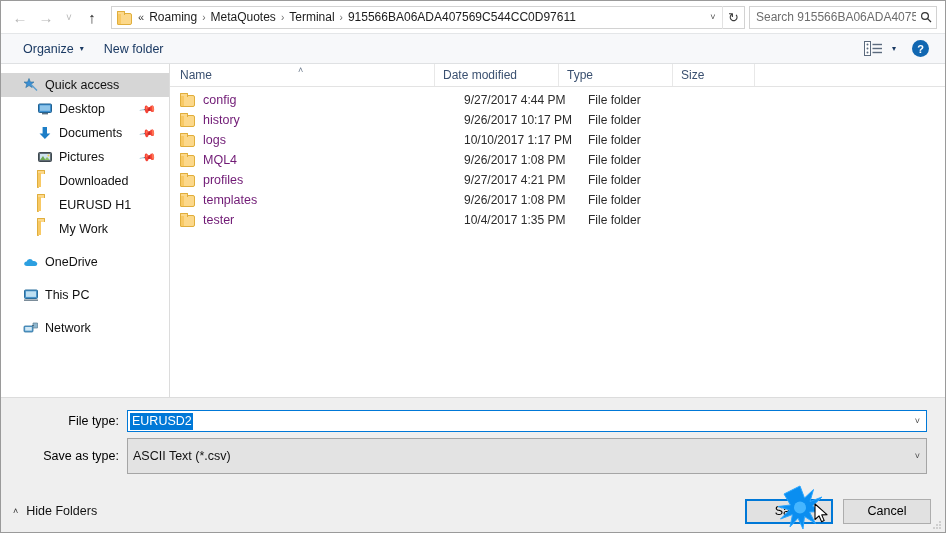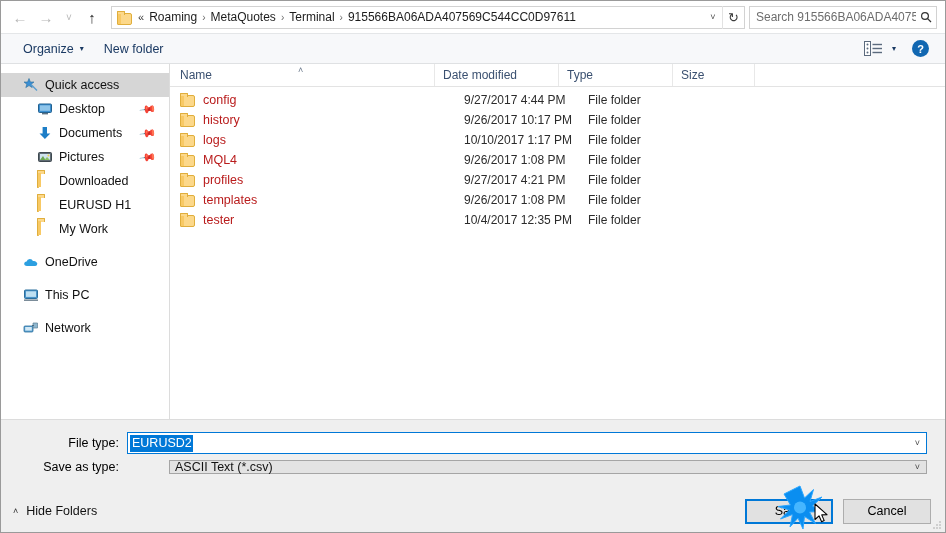--- a/index.html
+++ b/index.html
@@ -301,21 +301,21 @@
   .row {
     height: 20px;
     display: flex;
     align-items: center;
   }
   .cell-name {
     width: 264px; flex: 0 0 264px;
     display: flex; align-items: flex-start;
     padding-left: 10px;
     font-size: 12.5px;
-    color: #b91c1c;
+    color: #701a75;
   }
   .cell-name .folder { margin-right: 8px; flex: 0 0 15px; }
   .cell-date {
     width: 124px; flex: 0 0 124px;
     font-size: 12px; color: #2b2b2b; margin-left: 30px;
   }
   .cell-type {
     width: 114px; flex: 0 0 114px;
     font-size: 12px; color: #2b2b2b;
   }
@@ -358,29 +358,28 @@
   }
   .fname-drop, .ftype-drop {
     width: 17px; height: 20px;
     margin-left: auto;
     display: flex; align-items: center; justify-content: center;
     font-size: 9px;
     color: #444;
   }
   .ftype-wrap {
     flex: 1 1 auto;
-    height: 14px;
+    height: 36px;
     border: 1px solid #a5a5a5;
     background: #e3e3e3;
     display: flex;
     align-items: center;
     padding-left: 5px;
     font-size: 12.5px;
     color: #111;
-    margin-left: 42px;
   }
 
   
   .footer {
     flex: 0 0 auto;
     height: 42px;
     background: #efefef;
     display: flex;
     align-items: center;
     padding: 0 14px 0 12px;
@@ -659,21 +658,21 @@
           </div>
           <div class="cell-date">9/26/2017 1:08 PM</div>
           <div class="cell-type">File folder</div>
           <div class="cell-size"></div>
         </div>
         <div class="row">
           <div class="cell-name">
             <span class="folder"></span>
             <span>tester</span>
           </div>
-          <div class="cell-date">10/4/2017 12:35 PM</div>
+          <div class="cell-date">10/4/2017 1:35 PM</div>
           <div class="cell-type">File folder</div>
           <div class="cell-size"></div>
         </div>
       </div>
     </div>
   </div>
 
   <div class="formarea">
     <div class="formrow">
       <div class="formlabel">File type:</div>

